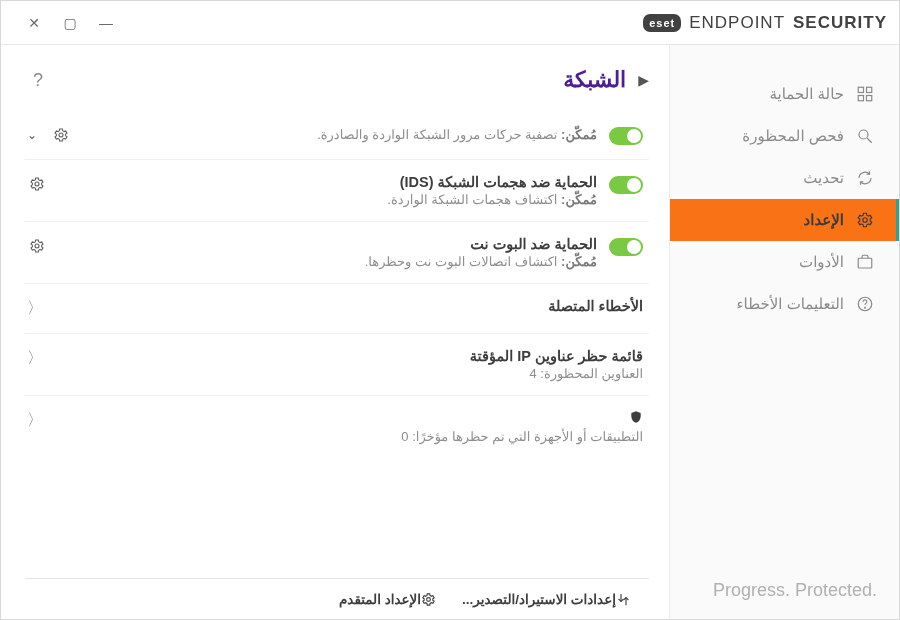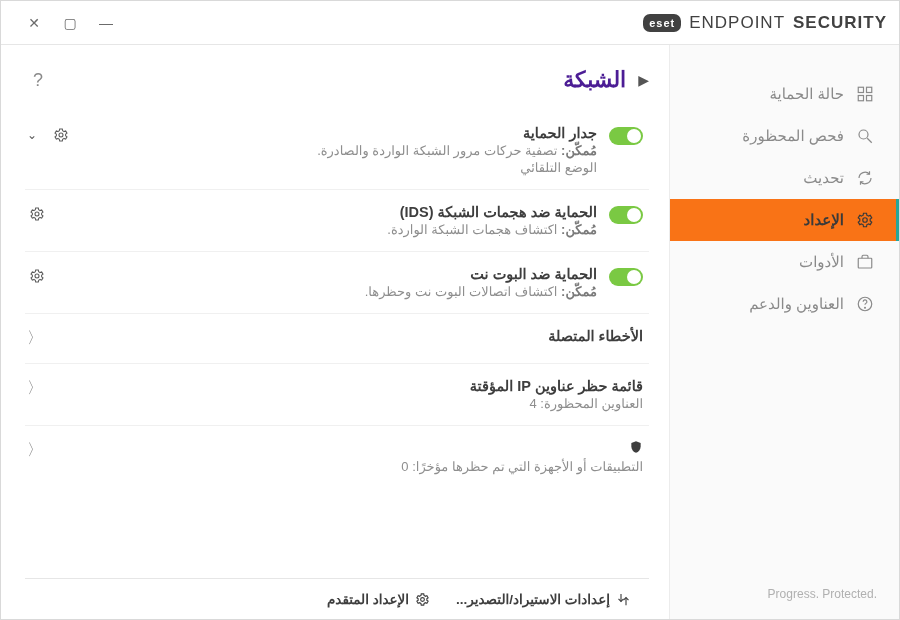--- a/index.html
+++ b/index.html
@@ -18,21 +18,21 @@
 
 
 .body { flex: 1; display: flex; flex-direction: row; min-height: 0; }
 
 
 .sidebar { width: 230px; background: #fafafa; border-inline-end: 1px solid #ececec; display: flex; flex-direction: column; padding-top: 28px; }
 .nav-item { display: flex; align-items: center; gap: 12px; padding: 12px 22px; color: #8a8a8a; font-size: 15px; cursor: pointer; border-inline-start: 3px solid transparent; }
 .nav-item.active { color: #3a3a3a; font-weight: 600; border-inline-start-color: #26a69a; background: #f97316; }
 .nav-item .nav-icon { width: 18px; height: 18px; display: inline-flex; align-items: center; justify-content: center; }
 .nav-item .nav-icon svg { width: 18px; height: 18px; stroke: currentColor; fill: none; stroke-width: 1.6; }
-.sidebar .tagline { margin-top: auto; padding: 18px 22px; color: #b0b0b0; font-size: 12px; direction: ltr; text-align: right; }
+.sidebar .tagline { margin-top: auto; padding: 18px 22px; color: #b0b0b0; font-size: 18px; direction: ltr; text-align: right; }
 
 
 .main { flex: 1; display: flex; flex-direction: column; padding: 22px 20px 0 24px; min-width: 0; }
 .page-head { display: flex; align-items: center; justify-content: space-between; margin-bottom: 18px; }
 .page-title-wrap { display: flex; align-items: center; gap: 12px; }
 .back-caret { color: #555; font-size: 14px; cursor: pointer; }
 .page-title { font-size: 22px; font-weight: 700; color: #4c1d95; }
 .help-btn { color: #8a8a8a; font-size: 18px; cursor: pointer; width: 26px; height: 26px; display:flex; align-items:center; justify-content:center; border:1px solid transparent; border-radius:50%; }
 
 .items { flex: 1; overflow: auto; }
@@ -51,21 +51,21 @@
 
 .toggle { position: relative; width: 34px; height: 18px; border-radius: 10px; background: #7ac943; cursor: pointer; flex-shrink:0; margin-top:2px; }
 .toggle .knob { position: absolute; top: 2px; inset-inline-start: 2px; width: 14px; height: 14px; background: #fff; border-radius: 50%; }
 
 .nav-row .row-actions .arrow { font-size: 16px; color:#8a8a8a; }
 
 .shield-mini svg { width:14px; height:14px; fill:#3e3e3e; }
 
 
 .footer { border-top: 1px solid #e6e6e6; padding: 12px 18px; display: flex; gap: 26px; font-size: 13.5px; color: #3e3e3e; align-items: center; }
-.footer .link { display: flex; align-items: center; gap: 6px; cursor: pointer; font-weight: 600; }
+.footer .link { display: flex; align-items: center; cursor: pointer; font-weight: 600; }
 .footer .link svg { width:15px; height:15px; stroke:#3e3e3e; fill:none; stroke-width:1.8; }
 </style>
 </head>
 <body>
 
 <div class="window">
 
   <div class="titlebar">
     <div class="brand">
       <span class="logo">eset</span>
@@ -132,21 +132,21 @@
         <span>الأدوات</span>
       </div>
       <div class="nav-item">
         <span class="nav-icon">
             <svg viewBox="0 0 24 24">
               <circle cx="12" cy="12" r="9"></circle>
               <path d="M9.5 9a2.5 2.5 0 1 1 3.5 2.3c-.9.4-1 1-1 1.7"></path>
               <circle cx="12" cy="17" r="0.6" fill="currentColor"></circle>
             </svg>
           </span>
-        <span>العناوين والدعم</span>
+        <span>التعليمات الأخطاء</span>
       </div>
       <div class="tagline">Progress. Protected.</div>
     </aside>
 
     <main class="main">
       <div class="page-head">
         <div class="page-title-wrap">
           <span class="back-caret">▶</span>
           <span class="page-title">الشبكة</span>
         </div>
@@ -154,26 +154,24 @@
       </div>
 
       <div class="items">
 
         <div class="row">
           <div class="row-main">
             <span class="toggle">
                 <span class="knob"></span>
               </span>
             <div class="row-text">
-              <div class="row-title">جدار الحماية</div>
               <div class="row-sub">
                 <span class="strong">مُمكّن:</span>
                 <span>تصفية حركات مرور الشبكة الواردة والصادرة.</span>
               </div>
-              <div class="row-sub">الوضع التلقائي</div>
             </div>
           </div>
           <div class="row-actions">
             <span class="gear">
                 <svg viewBox="0 0 24 24">
                   <circle cx="12" cy="12" r="3"></circle>
                   <path d="M19 12a7 7 0 0 0-.1-1.2l2.1-1.6-2-3.4-2.5 1a7 7 0 0 0-2-1.2L14 3h-4l-.5 2.6a7 7 0 0 0-2 1.2l-2.5-1-2 3.4 2.1 1.6A7 7 0 0 0 5 12a7 7 0 0 0 .1 1.2L3 14.8l2 3.4 2.5-1a7 7 0 0 0 2 1.2L10 21h4l.5-2.6a7 7 0 0 0 2-1.2l2.5 1 2-3.4-2.1-1.6A7 7 0 0 0 19 12z"></path>
                 </svg>
               </span>
             <span class="chevron-down">⌄</span>

